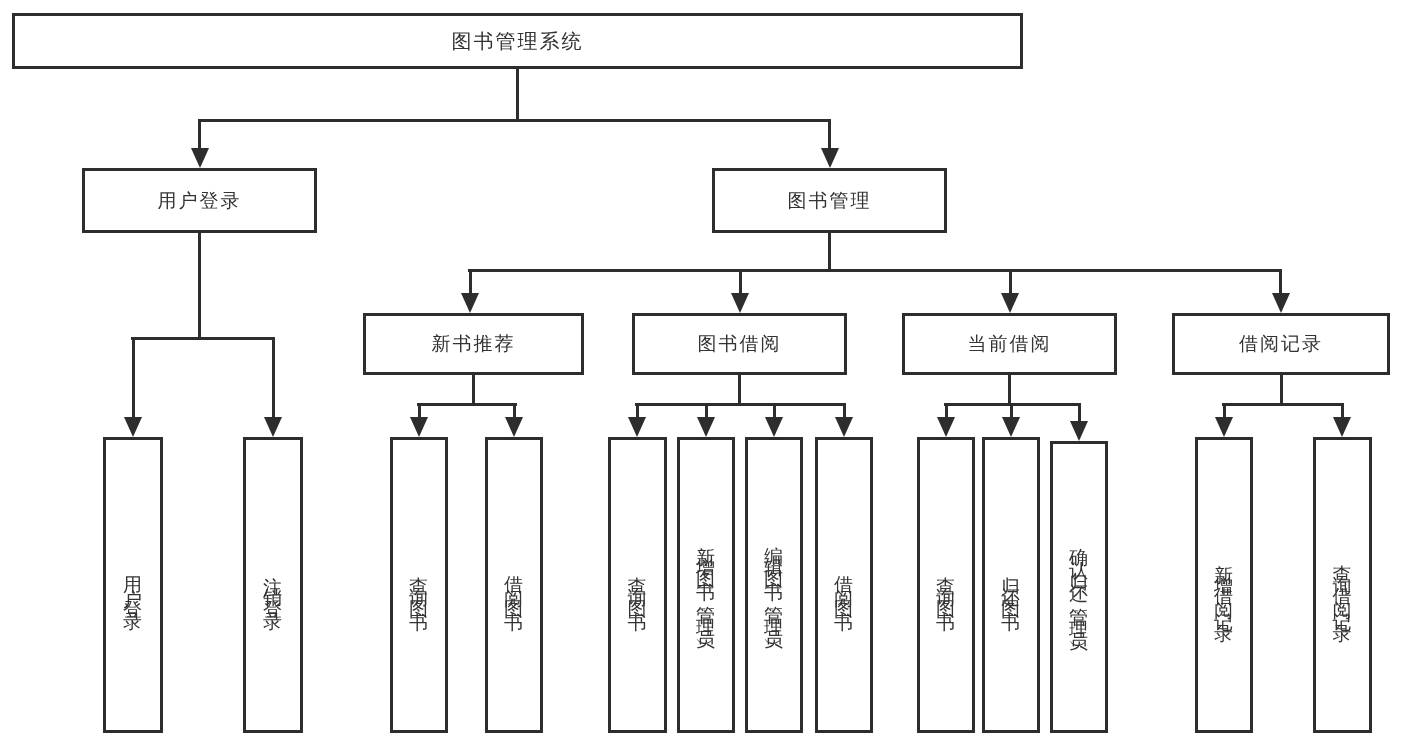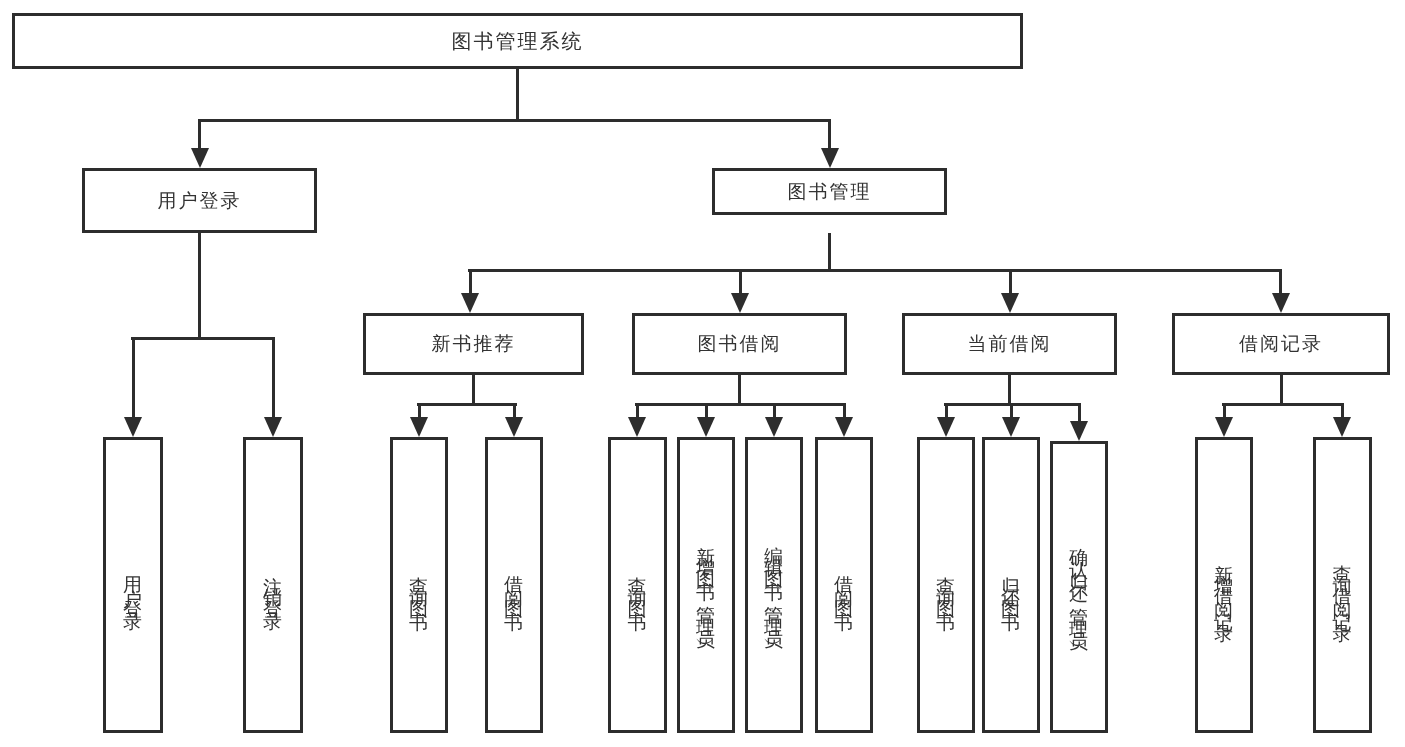--- a/index.html
+++ b/index.html
@@ -48,21 +48,21 @@
   <div class="box root" style="left:12px;top:13px;width:1011px;height:56px">图书管理系统</div>
 
   <div class="vline" style="left:516px;top:69px;height:52px"></div>
   <div class="hline" style="left:198px;top:119px;width:633px"></div>
   <div class="vline" style="left:198px;top:119px;height:31px"></div>
   <div class="arrow" style="left:191px;top:148px"></div>
   <div class="vline" style="left:828px;top:119px;height:31px"></div>
   <div class="arrow" style="left:821px;top:148px"></div>
 
   <div class="box" style="left:82px;top:168px;width:235px;height:65px">用户登录</div>
-  <div class="box" style="left:712px;top:168px;width:235px;height:47px">图书管理</div>
+  <div class="box" style="left:712px;top:168px;width:235px;height:65px">图书管理</div>
 
   <div class="vline" style="left:198px;top:233px;height:107px"></div>
   <div class="hline" style="left:131px;top:337px;width:144px"></div>
   <div class="vline" style="left:132px;top:340px;height:80px"></div>
   <div class="arrow" style="left:124px;top:417px"></div>
   <div class="vline" style="left:272px;top:340px;height:80px"></div>
   <div class="arrow" style="left:264px;top:417px"></div>
 
   <div class="vline" style="left:828px;top:233px;height:39px"></div>
   <div class="hline" style="left:468px;top:269px;width:814px"></div>

